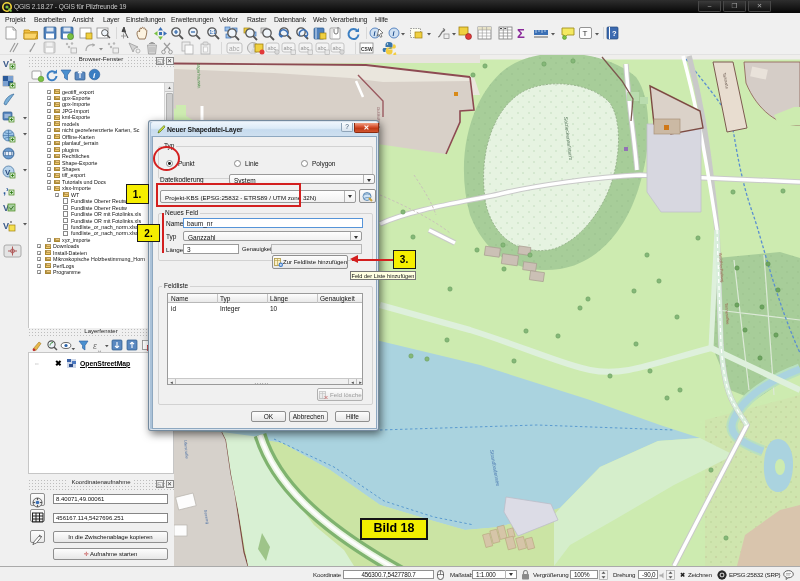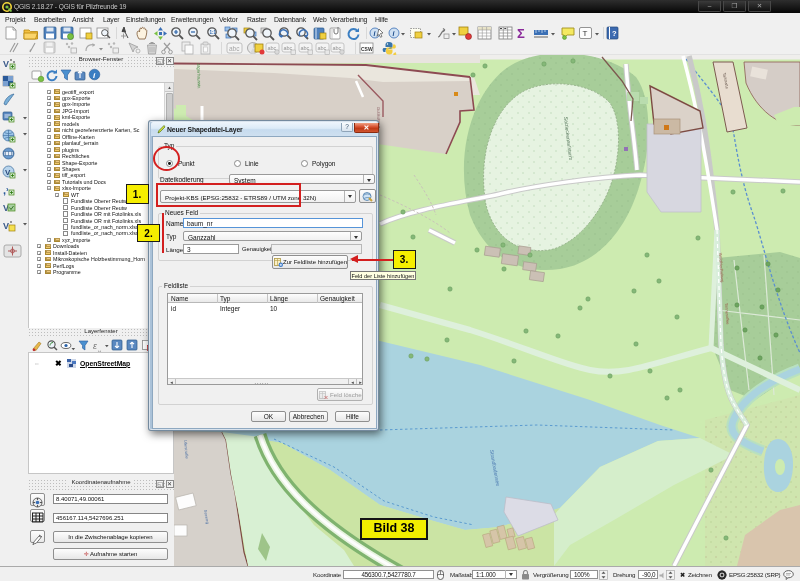--- a/index.html
+++ b/index.html
@@ -1028,13 +1028,13 @@
 
 <div id="redcircle"></div>
 <div id="redrect1"></div>
 <div class="redline" style="left:161.5px;top:213px;width:2.2px;height:40px;"></div>
 <div class="ybox" style="left:125.5px;top:184px;width:23px;height:20px;line-height:19px;">1.</div>
 <div class="ybox" style="left:137px;top:224px;width:23px;height:18px;line-height:17px;">2.</div>
 <div class="ybox" style="left:392.5px;top:250px;width:23px;height:19px;line-height:18px;">3.</div>
 <div class="redline" style="left:352px;top:258.5px;width:41px;height:2.2px;"></div>
 <div id="arrowhead" style="position:absolute;left:346px;top:255px;z-index:60;width:0;height:0;border:4.5px solid transparent;border-right:8px solid #d31f1f;"></div>
 <div id="tooltip">Feld der Liste hinzufügen</div>
-<div id="bild24">Bild 38</div>
+<div id="bild24">Bild 18</div>
 </div>
 </body></html>

